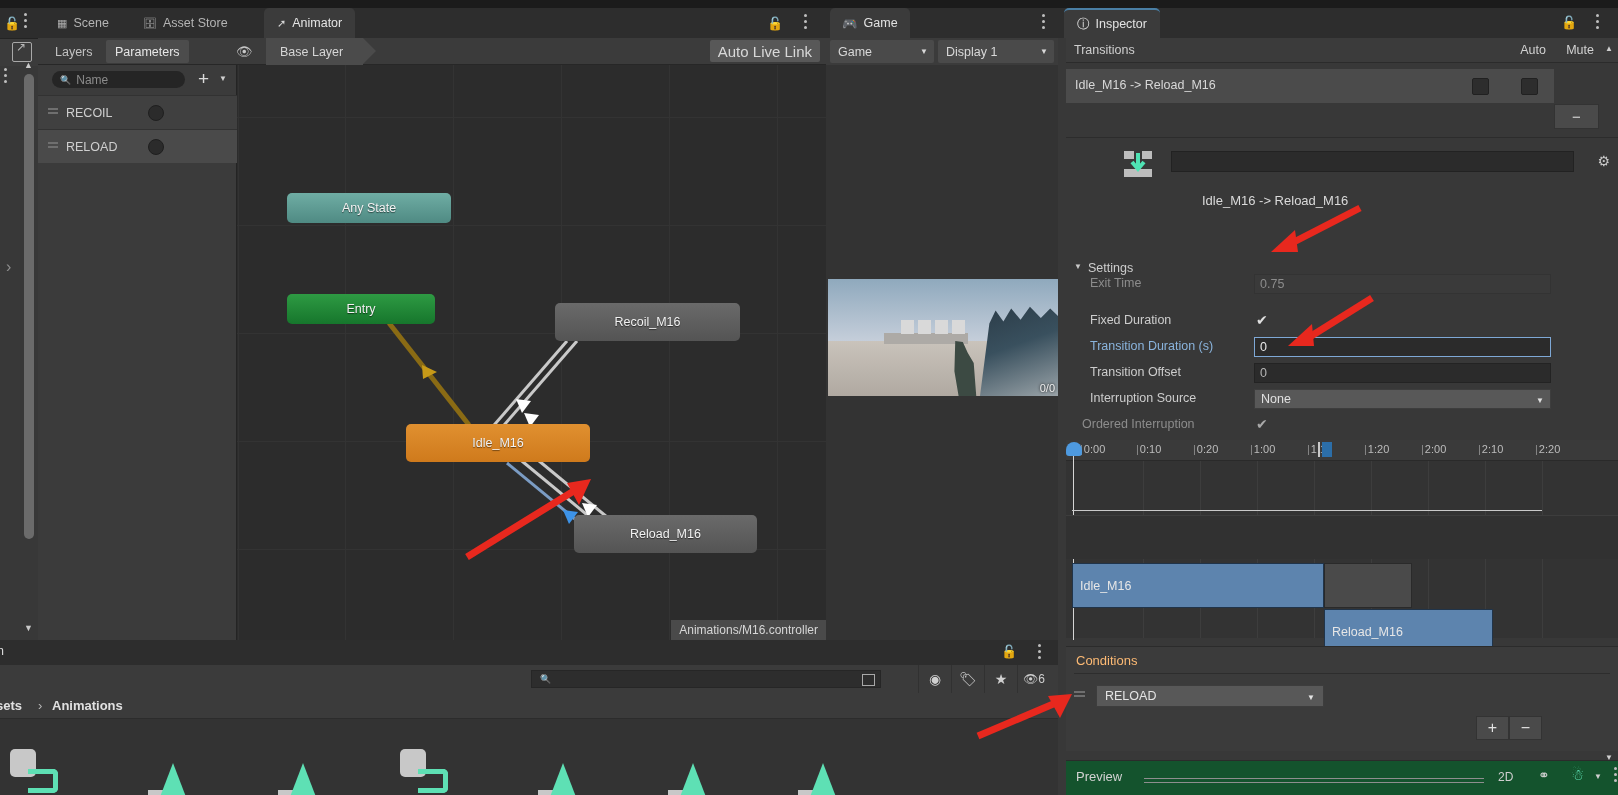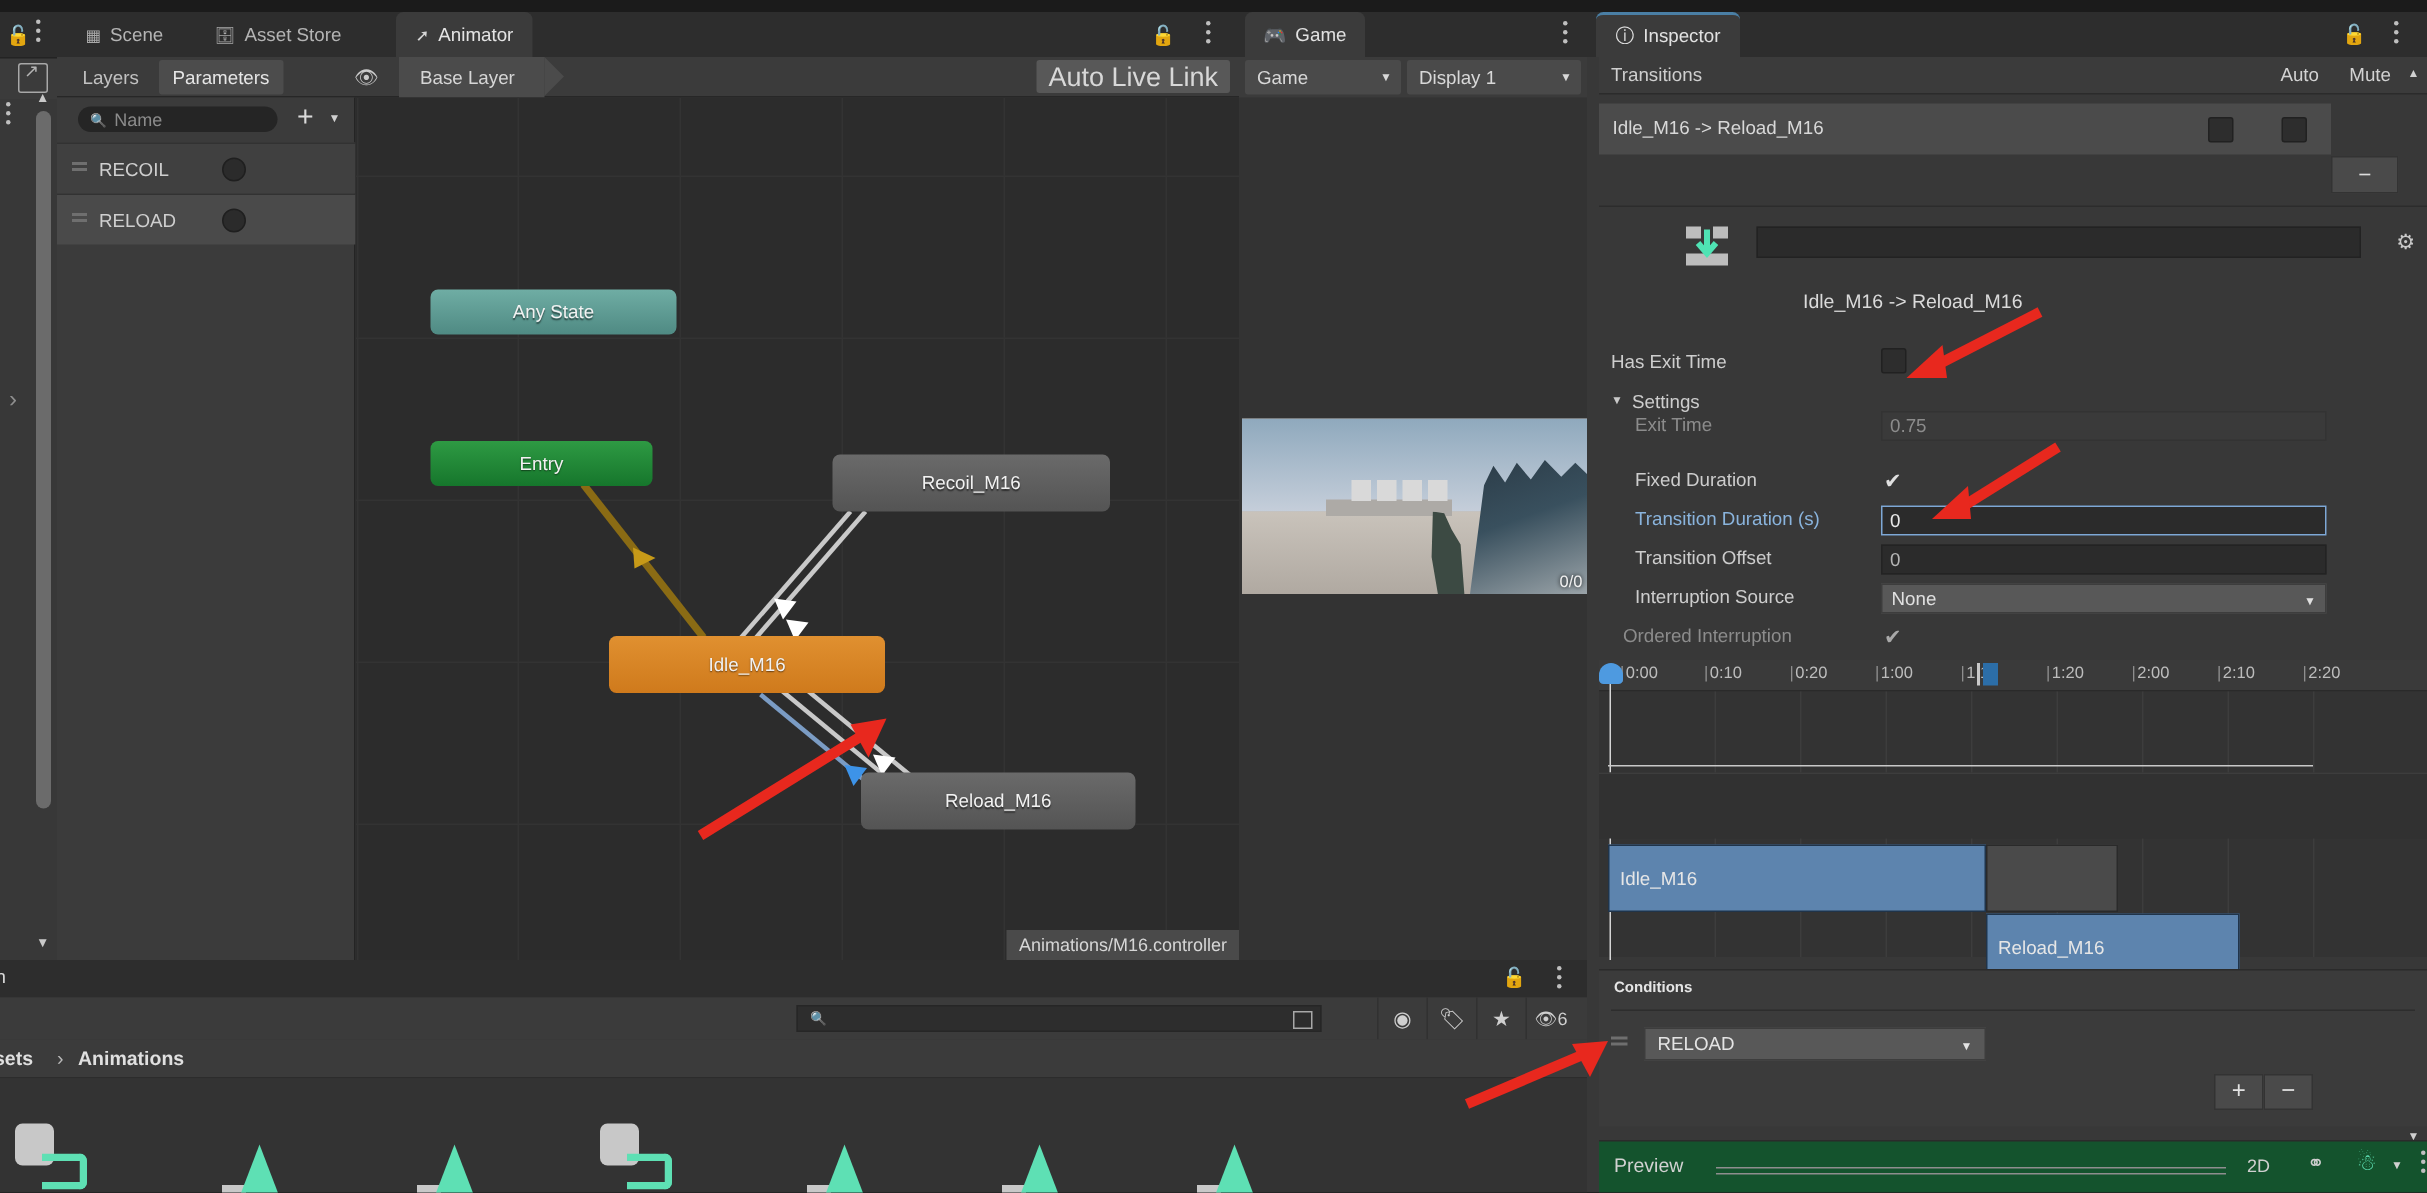--- a/index.html
+++ b/index.html
@@ -51,21 +51,21 @@
   #an-toolbar{ position:absolute; left:0; top:30px; width:788px; height:27px; background:#3b3b3b; border-bottom:1px solid #272727;}
   .ltab{ position:absolute; top:2px; height:23px; display:flex; align-items:center; padding:0 9px;
          font-size:12.5px; color:#c2c2c2; border-radius:2px;}
   .ltab.sel{ background:#4c4c4c; color:#e6e6e6; }
   #eye-ic{ position:absolute; left:198px; top:6px; font-size:13px; color:#c9c9c9;}
   #baselayer{ position:absolute; left:228px; top:30px; height:27px; padding:0 20px 0 14px;
               display:flex; align-items:center; background:#4b4b4b; color:#d6d6d6; font-size:12.5px;}
   #baselayer:after{ content:""; position:absolute; right:-13px; top:0; border-top:13.5px solid transparent;
               border-bottom:13.5px solid transparent; border-left:13px solid #4b4b4b;}
   #autolivelink{ position:absolute; right:6px; top:32px; height:22px; padding:0 8px; display:flex;
-              align-items:center; background:#585858; color:#d8d8d8; font-size:18px; border-radius:2px;}
+              align-items:center; background:#585858; color:#d8d8d8; font-size:15px; border-radius:2px;}
 
   
   #params{ position:absolute; left:0; top:57px; width:199px; height:575px; background:#3b3b3b; border-right:1px solid #242424;}
   #p-search-row{ position:absolute; left:0; top:0; width:199px; height:30px; }
   #p-search{ position:absolute; left:14px; top:6px; width:133px; height:17px; background:#252525;
              border-radius:9px; display:flex; align-items:center; padding-left:8px; gap:5px;}
   #p-search .mag{ font-size:9px; color:#9a9a9a; }
   #p-search .ph{ font-size:12px; color:#8b8b8b; }
   #p-plus{ position:absolute; left:160px; top:3px; font-size:19px; color:#dadada; font-weight:300;}
   #p-caret{ position:absolute; left:181px; top:9px; font-size:8px; color:#d0d0d0;}
@@ -173,21 +173,21 @@
   #tl-white{ position:absolute; left:6px; top:70px; width:470px; height:1px; background:#c9c9c9;}
   #tl-band{ position:absolute; left:0; top:75px; width:552px; height:44px; background:#313131; border-top:1px solid #3d3d3d;}
   .clip{ position:absolute; height:45px; display:flex; align-items:center; font-size:12.5px; color:#e6e6e6;
          border:1px solid #20344a;}
   #clip-idle{ left:6px; top:123px; width:252px; background:#5d84ae; padding-left:7px;}
   #clip-idle-tail{ position:absolute; left:258px; top:123px; width:88px; height:45px; background:#4a4a4a; border:1px solid #2a2a2a;}
   #clip-reload{ left:258px; top:169px; width:169px; background:#5d84ae; padding-left:7px;}
 
   
   #cond{ position:absolute; left:8px; top:638px; width:552px; height:105px; background:#3b3b3b; border-top:1px solid #2b2b2b;}
-  #cond-title{ position:absolute; left:10px; top:6px; font-size:10px; color:#e5e5e5;font-weight:bold;}
+  #cond-title{ position:absolute; left:10px; top:6px; font-size:13px; color:#fdba74;}
   #cond-line{ position:absolute; left:8px; top:26px; width:536px; height:1px; background:#2d2d2d;}
   #cond-drag{ position:absolute; left:8px; top:48px; width:11px; height:2px; background:#6f6f6f;}
   #cond-drag:before{ content:""; position:absolute; top:-4px; left:0; width:11px; height:2px; background:#6f6f6f;}
   #cond-drop{ position:absolute; left:30px; top:38px; width:228px; height:22px; background:#585858;
               border:1px solid #3d3d3d; color:#e4e4e4; font-size:12.5px; padding:3px 0 0 8px;}
   #cond-drop .cv{ position:absolute; right:8px; top:7px; font-size:8px;}
   #cond-plus{ position:absolute; left:410px; top:69px; width:33px; height:24px; background:#4a4a4a;
               border:1px solid #333; display:flex; align-items:center; justify-content:center; color:#e2e2e2; font-size:16px;}
   #cond-minus{ position:absolute; left:443px; top:69px; width:33px; height:24px; background:#4a4a4a;
               border:1px solid #333; display:flex; align-items:center; justify-content:center; color:#e2e2e2; font-size:16px;}
@@ -423,24 +423,20 @@
         <rect x="20" y="2" width="10" height="8" fill="#bdbdbd"></rect>
         <rect x="2" y="20" width="28" height="8" fill="#bdbdbd"></rect>
         <path d="M16 4 L16 17 M10 13 L16 20 L22 13" stroke="#4fe3b4" stroke-width="4" fill="none"></path>
       </svg>
     </div>
     <div id="asset-field"></div>
     <div id="asset-gear">⚙</div>
   </div>
   <div id="asset-name">Idle_M16 -&gt; Reload_M16</div>
 
-  <div class="ins-row" style="top:222px;">
-    <span class="ins-lbl">Has Exit Time</span>
-    <span class="chk-sq" style="left:188px; top:2px;"></span>
-  </div>
 
   <div class="ins-row" style="top:249px;">
     <span id="settings-arrow">▼</span>
     <span class="ins-lbl" style="left:22px;">Settings</span>
   </div>
 
   <div class="ins-row" style="top:264px;">
     <span class="ins-lbl dim" style="left:24px;">Exit Time</span>
     <span class="ins-val dim">0.75</span>
   </div>

